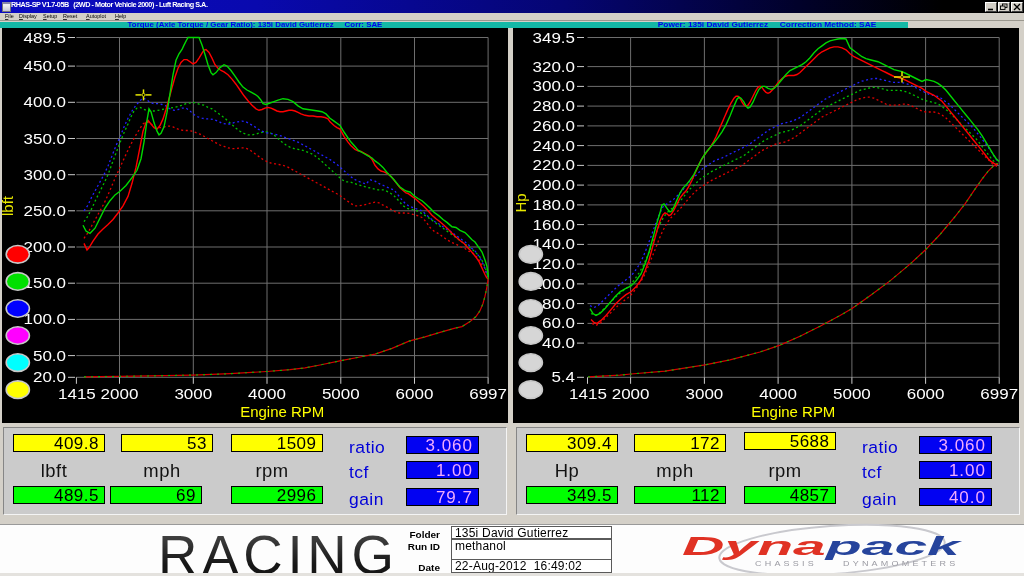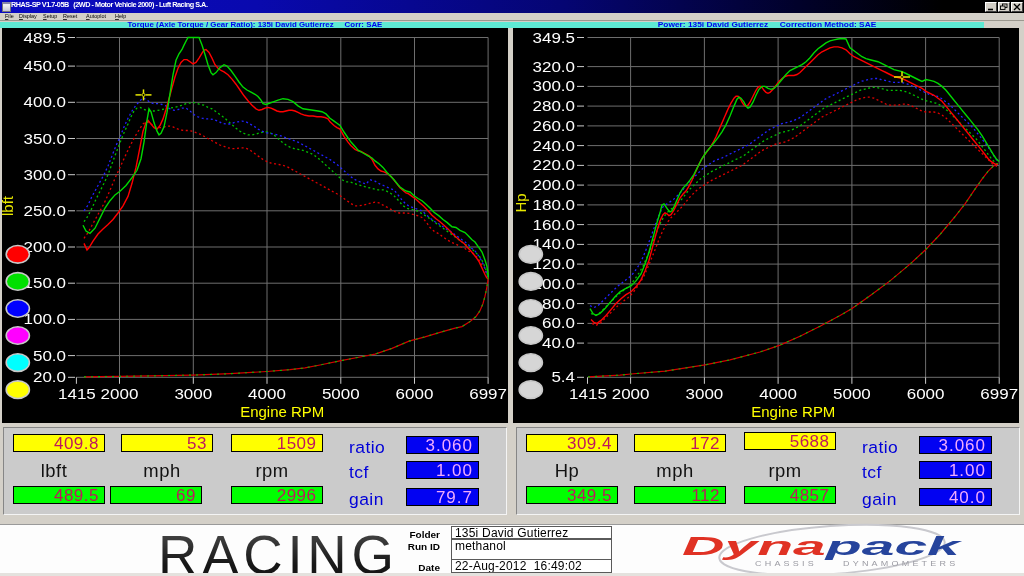--- a/index.html
+++ b/index.html
@@ -2,27 +2,27 @@
 <html><head><meta charset="utf-8"><style>
 *{margin:0;padding:0;box-sizing:border-box}
 body{width:1024px;height:576px;font-family:"Liberation Sans",sans-serif;background:#d4d0c8;overflow:hidden;position:relative}
 .titlebar{position:absolute;left:0;top:0;width:1024px;height:13px;background:linear-gradient(90deg,#0a0ac2 0%,#0909ae 25%,#050573 55%,#01012a 78%,#000 92%)}
 .titlebar .ticon{position:absolute;left:2px;top:1.5px;width:9px;height:10px;background:linear-gradient(#f0f0f0 20%,#c8c8d8 100%);border:1px solid #777;border-top:2px solid #88a;}
 .titlebar .ttxt{position:absolute;left:11px;top:1px;font-size:9px;font-weight:bold;color:#fff;letter-spacing:-0.6px;transform:scale(0.81,0.72);transform-origin:0 0;white-space:nowrap}
 .wbtn{position:absolute;top:2px;width:12px;height:10px;background:#d4d0c8;border:1px solid;border-color:#fff #404040 #404040 #fff;font-size:7px;line-height:8px;text-align:center;color:#000}
 .menubar{position:absolute;left:0;top:13px;width:1024px;height:8px;background:#d4d0c8;border-bottom:1px solid #9b988f}
 .mitem{position:absolute;top:-0.5px;font-size:8px;color:#000;transform:scale(0.68,0.78);transform-origin:0 0;white-space:nowrap}
 .mitem u{text-decoration-thickness:0.5px}
-.tstrip{position:absolute;left:0;top:22px;width:984px;height:6px;background:#5eead4}
+.tstrip{position:absolute;left:0;top:22px;width:908px;height:6px;background:#14b8a6}
 .ctitle{position:absolute;top:-3px;font-size:10px;font-weight:bold;color:#0000f0;white-space:nowrap;transform:translateX(-50%) scale(0.79,0.78)}
 .ctitle.r{transform:translateX(-50%) scale(0.835,0.78)}
 .chartbg{position:absolute;top:28px;width:506px;height:395px;background:#000;border:1px solid;border-color:#404040 #f0f0f0 #f0f0f0 #404040}
 .statband{position:absolute;left:0;top:423px;width:1024px;height:101px;background:#d4d0c8}
 .spanel{position:absolute;top:4px;width:504px;height:88px;background:#cbcbcb;border:1px solid;border-color:#868686 #f4f4f4 #f4f4f4 #868686}
-.vbox{position:absolute;width:92px;height:18px;border:1px solid #000;font-size:17px;letter-spacing:0.5px;text-align:right;padding-right:5px;line-height:17px;color:#be185d}
+.vbox{position:absolute;width:92px;height:18px;border:1px solid #000;font-size:17px;letter-spacing:0.5px;text-align:right;padding-right:5px;line-height:17px;color:#000000}
 .vbox.yellow{background:#ffff00}
 .vbox.green{background:#00ff00}
 .vbox.blue{background:#0202f2;color:#f0abfc;width:73px;letter-spacing:1px}
 .ulab{position:absolute;width:92px;text-align:center;font-size:19px;color:#111;transform:scale(0.97,1);letter-spacing:0.5px;margin-left:-5px}
 .rlab{position:absolute;font-size:19px;color:#0000d8;transform:scale(0.92,0.85);transform-origin:0 0;letter-spacing:0.5px}
 .logoband{position:absolute;left:0;top:524px;width:1024px;height:52px;background:#fdfdfd;border-top:1px solid #9a9a9a}
 .bstrip{position:absolute;left:0;top:573px;width:1024px;height:3px;background:#e4e2de}
 .luft{position:absolute;left:21px;top:4px;font-size:57px;font-weight:bold;letter-spacing:-3px;line-height:48px;background:linear-gradient(#d84848 0%,#b81e1e 45%,#6f0b0b 100%);-webkit-background-clip:text;background-clip:text;color:transparent}
 .racing{position:absolute;left:158px;top:4px;font-size:52px;font-weight:normal;letter-spacing:4.5px;line-height:48px;background:linear-gradient(#4a4a4a 0%,#161616 70%);-webkit-background-clip:text;background-clip:text;color:transparent;transform:scale(1.05,1.07);transform-origin:0 0}
 .flab{position:absolute;width:56px;text-align:right;font-size:10px;font-weight:bold;color:#000;transform:scale(1,0.9)}

